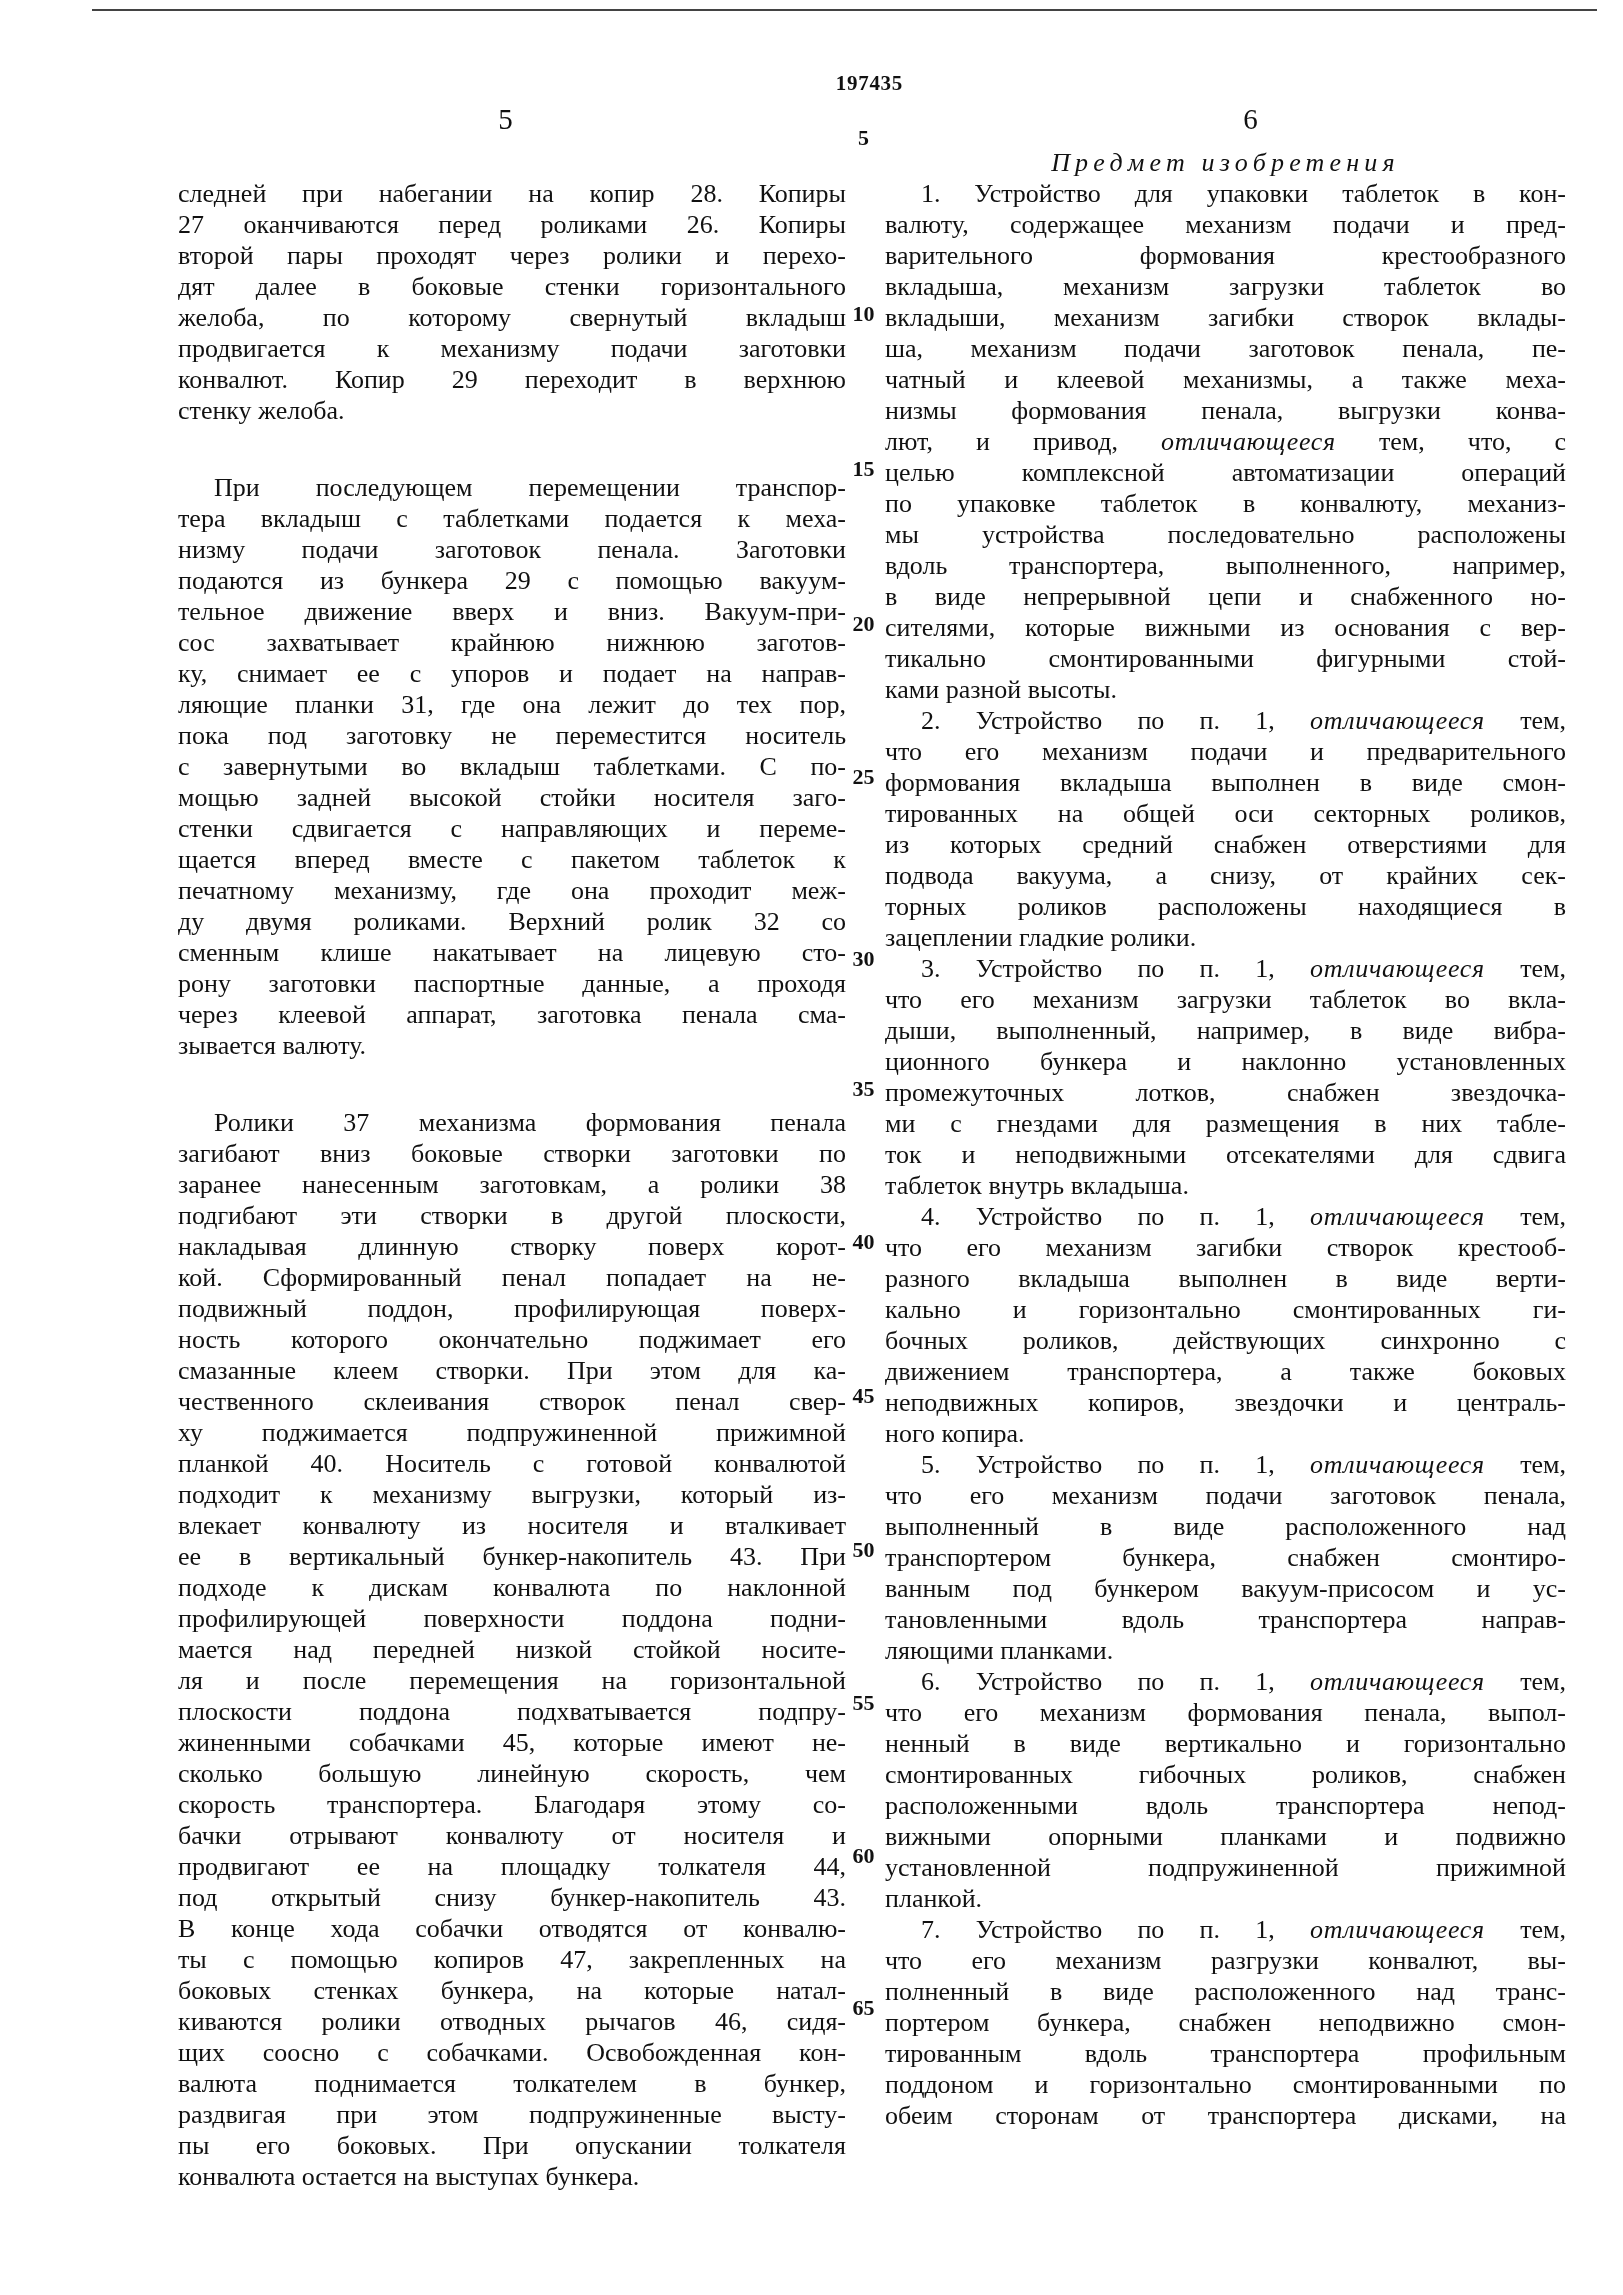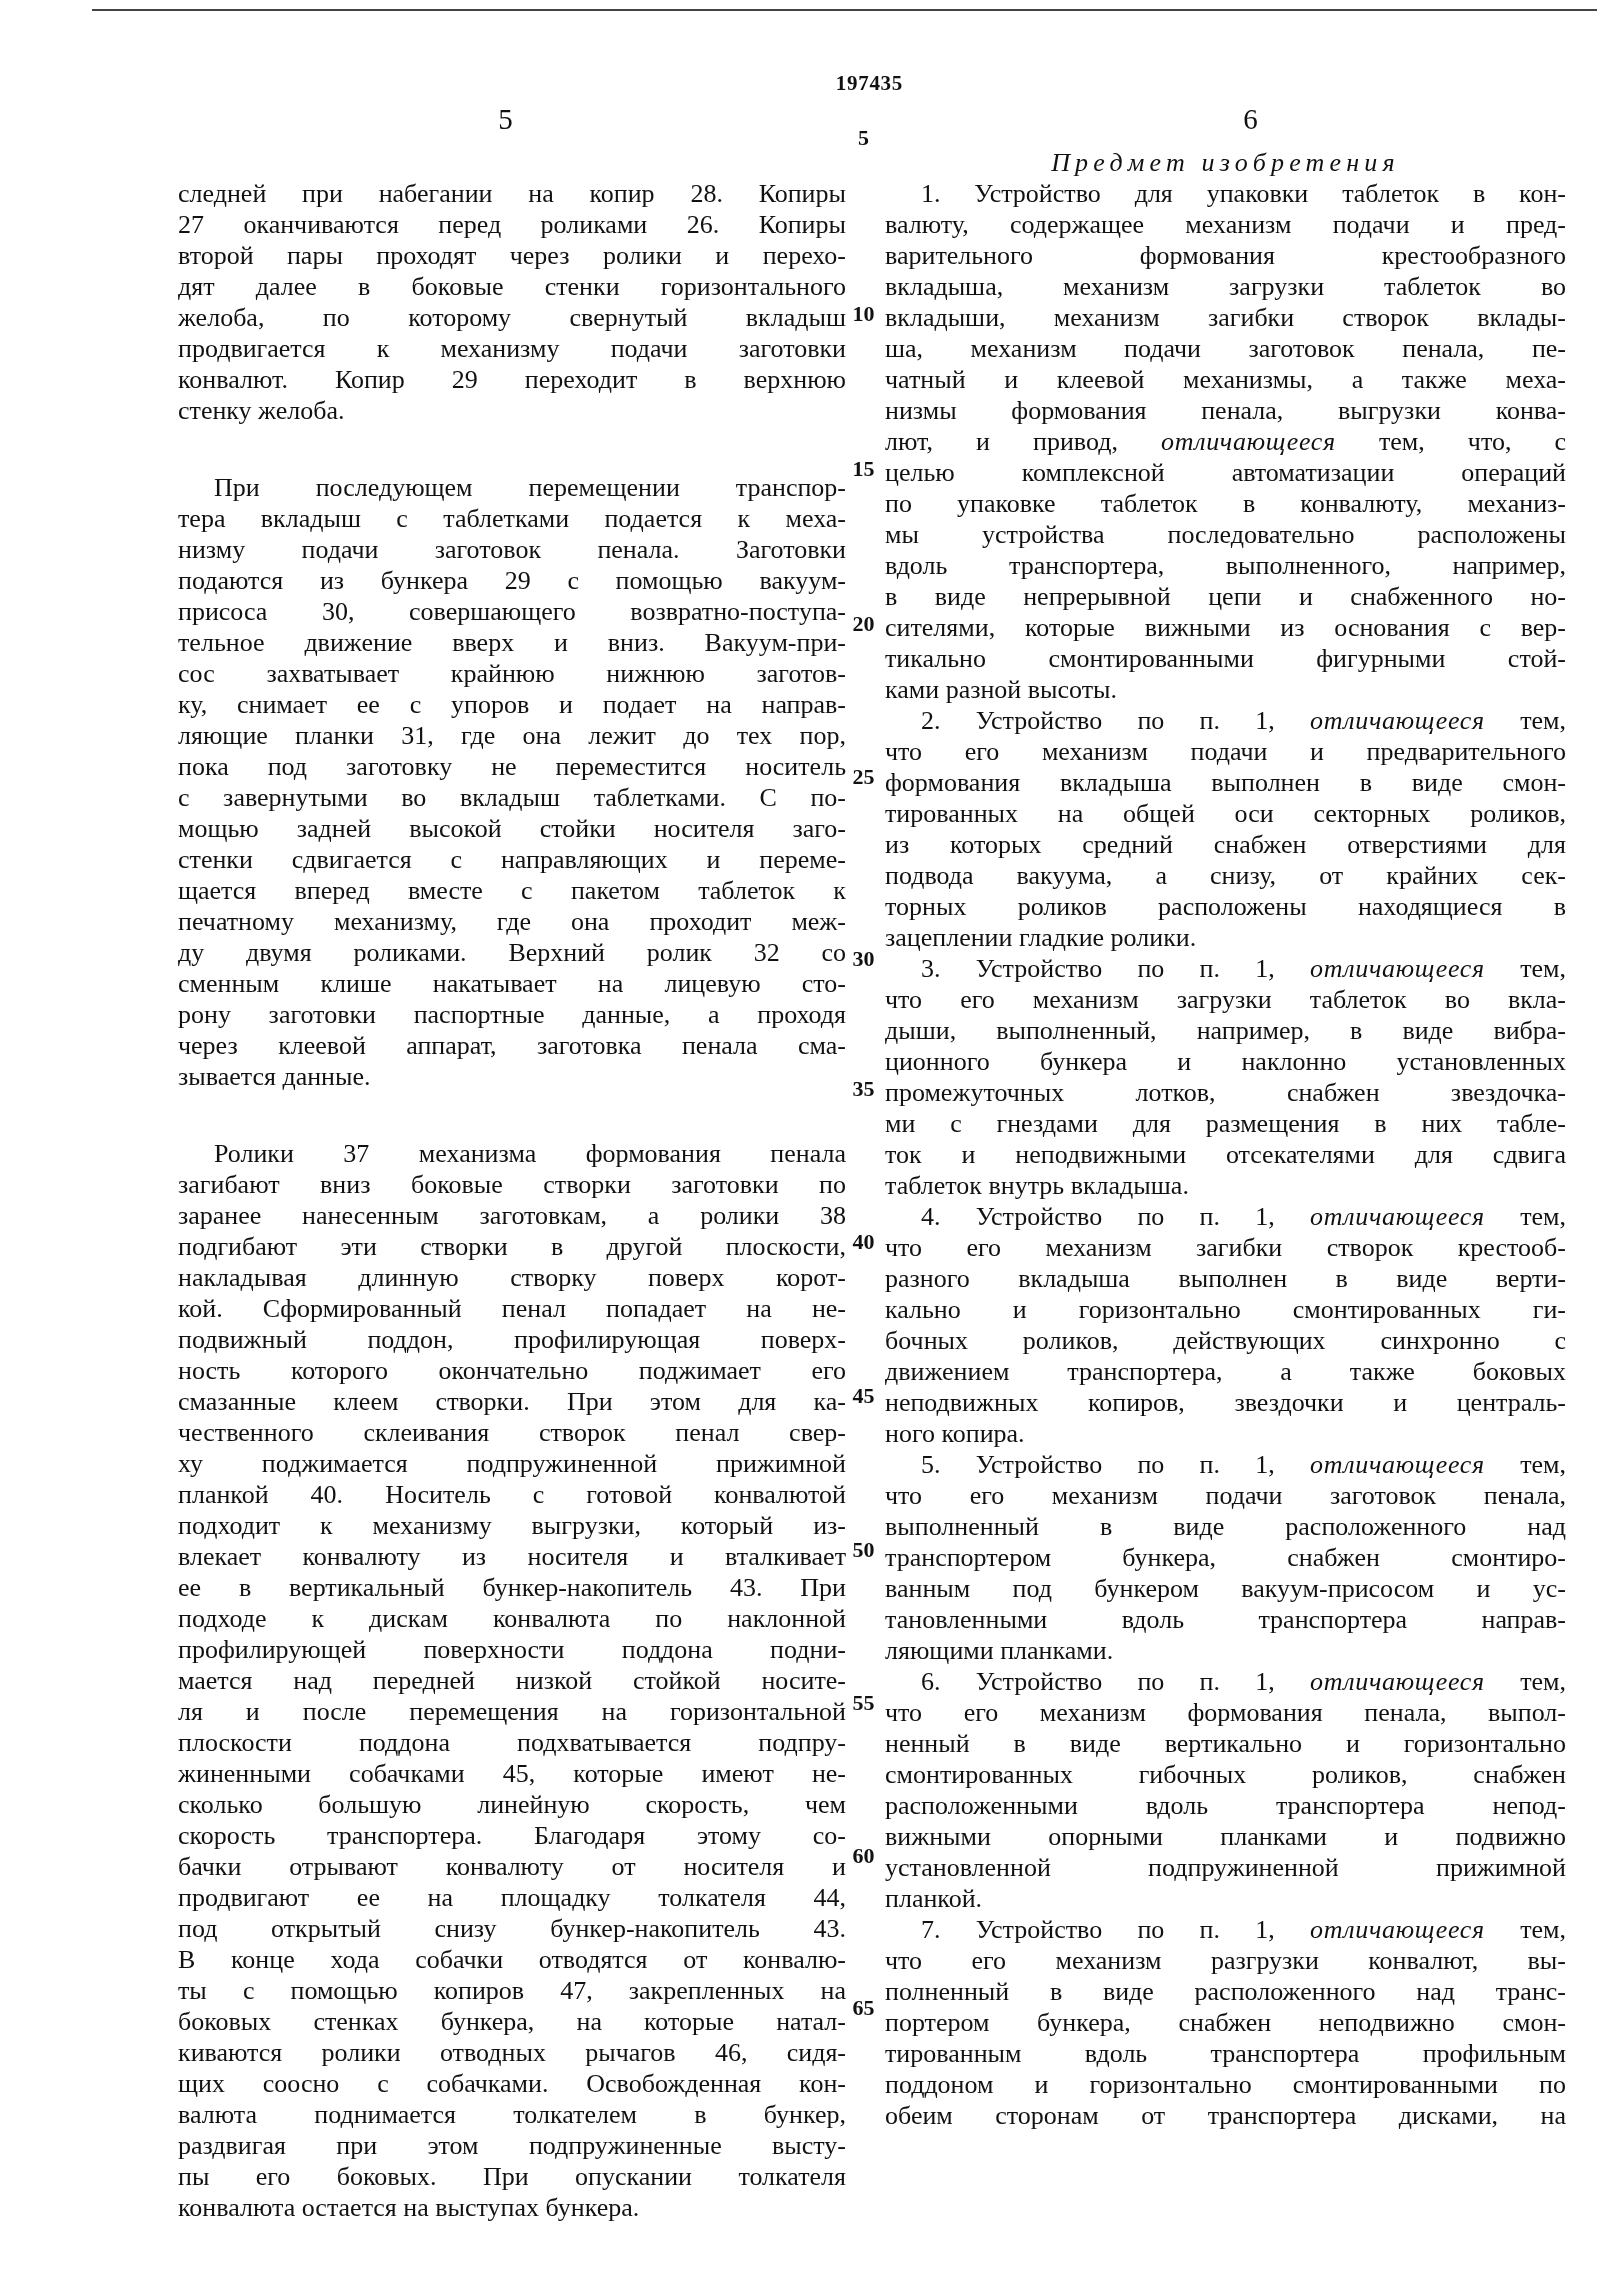--- a/index.html
+++ b/index.html
@@ -67,36 +67,35 @@
       <span class="line">конвалют.  Копир 29 переходит  в  верхнюю</span>
       <span class="line last">стенку желоба.</span>
     </div>
   <span class="gap"></span>
   <span class="gap-half"></span>
   <div id="lp2">
       <span class="line indent">При последующем перемещении транспор-</span>
       <span class="line">тера вкладыш с таблетками подается к меха-</span>
       <span class="line">низму подачи заготовок  пенала.  Заготовки</span>
       <span class="line">подаются из бункера 29 с помощью вакуум-</span>
-      <span class="line">присоса 30, совершающего возвратно-поступа-</span>
       <span class="line">тельное движение вверх и вниз. Вакуум-при-</span>
       <span class="line">сос захватывает крайнюю нижнюю заготов-</span>
       <span class="line">ку, снимает ее с упоров и подает на направ-</span>
       <span class="line">ляющие планки 31, где она лежит до тех пор,</span>
       <span class="line">пока под заготовку не переместится носитель</span>
       <span class="line">с завернутыми во вкладыш таблетками. С по-</span>
       <span class="line">мощью задней высокой стойки носителя заго-</span>
       <span class="line">стенки сдвигается с направляющих и переме-</span>
       <span class="line">щается вперед вместе с пакетом  таблеток к</span>
       <span class="line">печатному механизму, где она проходит меж-</span>
       <span class="line">ду двумя роликами.  Верхний  ролик 32 со</span>
       <span class="line">сменным клише накатывает на лицевую сто-</span>
       <span class="line">рону заготовки паспортные данные, а проходя</span>
       <span class="line">через клеевой аппарат, заготовка пенала сма-</span>
-      <span class="line last">зывается данные.</span>
+      <span class="line last">зывается валюту.</span>
     </div>
   <span class="gap"></span>
   <span class="gap-half"></span>
   <div id="lp3">
       <span class="line indent">Ролики 37 механизма формования  пенала</span>
       <span class="line">загибают вниз боковые створки заготовки по</span>
       <span class="line">заранее нанесенным заготовкам, а ролики 38</span>
       <span class="line">подгибают эти створки в другой  плоскости,</span>
       <span class="line">накладывая длинную створку поверх корот-</span>
       <span class="line">кой. Сформированный пенал попадает на не-</span>

